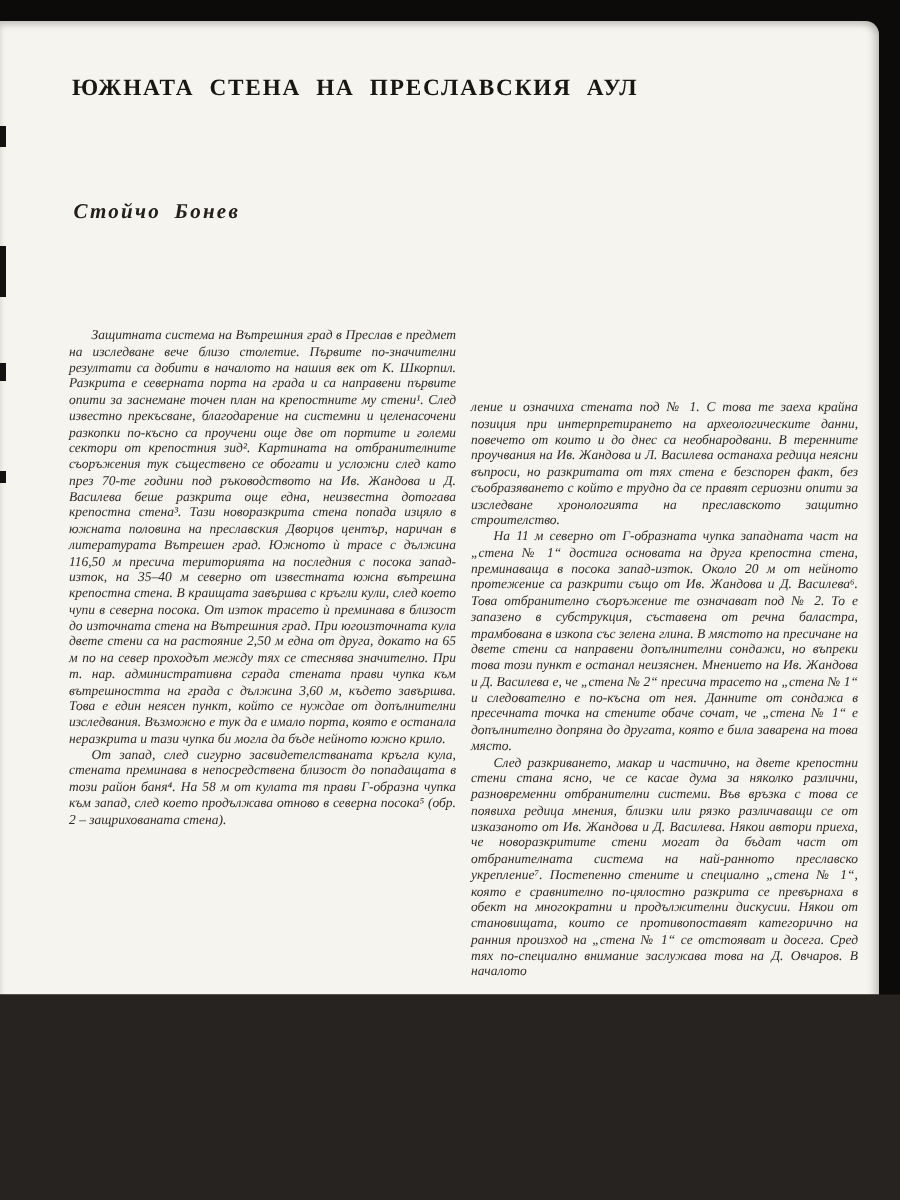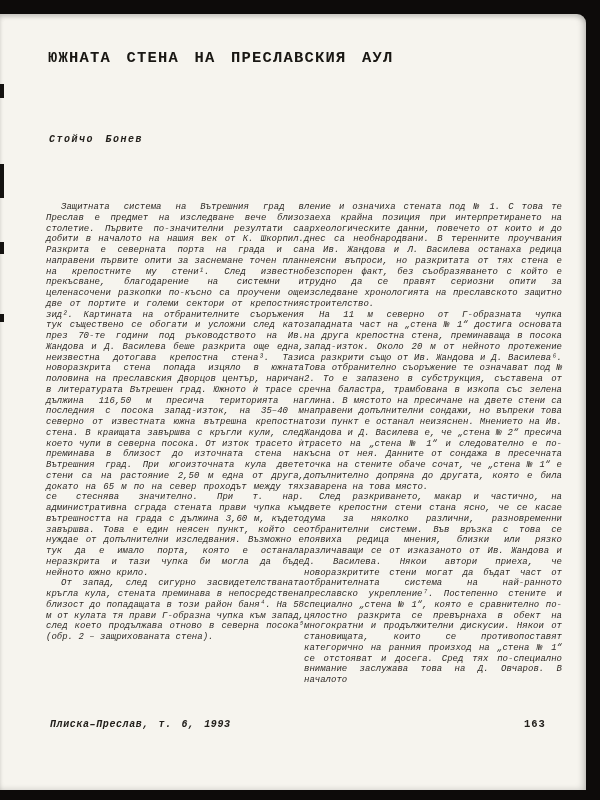--- a/index.html
+++ b/index.html
@@ -1,19 +1,19 @@
 <!DOCTYPE html>
 <html><head>
 <meta charset="utf-8">
 <style>
   html,body{margin:0;padding:0;background:#262320;}
   .canvas{
-    position:relative;width:600px;height:800px;margin:0 auto;
+    position:relative;width:600px;height:663px;margin:0 auto;
     background:#0d0b0a;overflow:hidden;
-    font-family:Liberation Mono, monospace;
+    font-family:Liberation Serif, serif;
   }
   
   .page{
     position:absolute;left:0;top:14px;width:586px;height:776px;
     background:#f6f4ee;
     border-top-right-radius:9px;
     box-shadow:inset -3px 0 6px rgba(0,0,0,.18), inset 0 3px 4px rgba(0,0,0,.12);
   }
   .edge-mark{position:absolute;left:0;width:4px;background:#141210;}
   .em1{top:70px;height:14px;}
@@ -22,34 +22,34 @@
   .em4{top:300px;height:8px;}
 
   .title{
     position:absolute;left:48px;top:48px;width:505px;
     font-weight:bold;font-size:15.5px;line-height:21px;
     letter-spacing:1.2px;word-spacing:5px;color:#191713;
   }
   .title div{white-space:nowrap;}
   .author{
     position:absolute;left:49px;top:134px;
-    font-style:italic;font-weight:bold;font-size:10px;
+    font-style:italic;font-weight:bold;font-size:14px;
     letter-spacing:1.5px;word-spacing:4px;color:#23201c;
   }
   .columns{
-    position:absolute;left:46px;top:202px;width:527px;
-    display:flex;
+    position:absolute;left:46px;top:218px;width:527px;
+    display:flex;gap:10px;
   }
   .col{
     width:258px;
     font-style:italic;font-size:9px;line-height:10.75px;
     text-align:justify;color:#2e2a26;
   }
   .col p{margin:0;text-indent:15px;}
-  .col p.noindent{text-indent:0;}
+  .col p.noindent{text-indent:0;margin-top:48px;}
   .footer-journal{
     position:absolute;left:50px;top:719px;
     font-style:italic;font-weight:bold;font-size:10px;
     letter-spacing:0.6px;word-spacing:3px;color:#23201c;
   }
   .page-number{
     position:absolute;left:524px;top:718px;
     font-weight:bold;font-size:10.5px;letter-spacing:1px;color:#23201c;
   }
   

